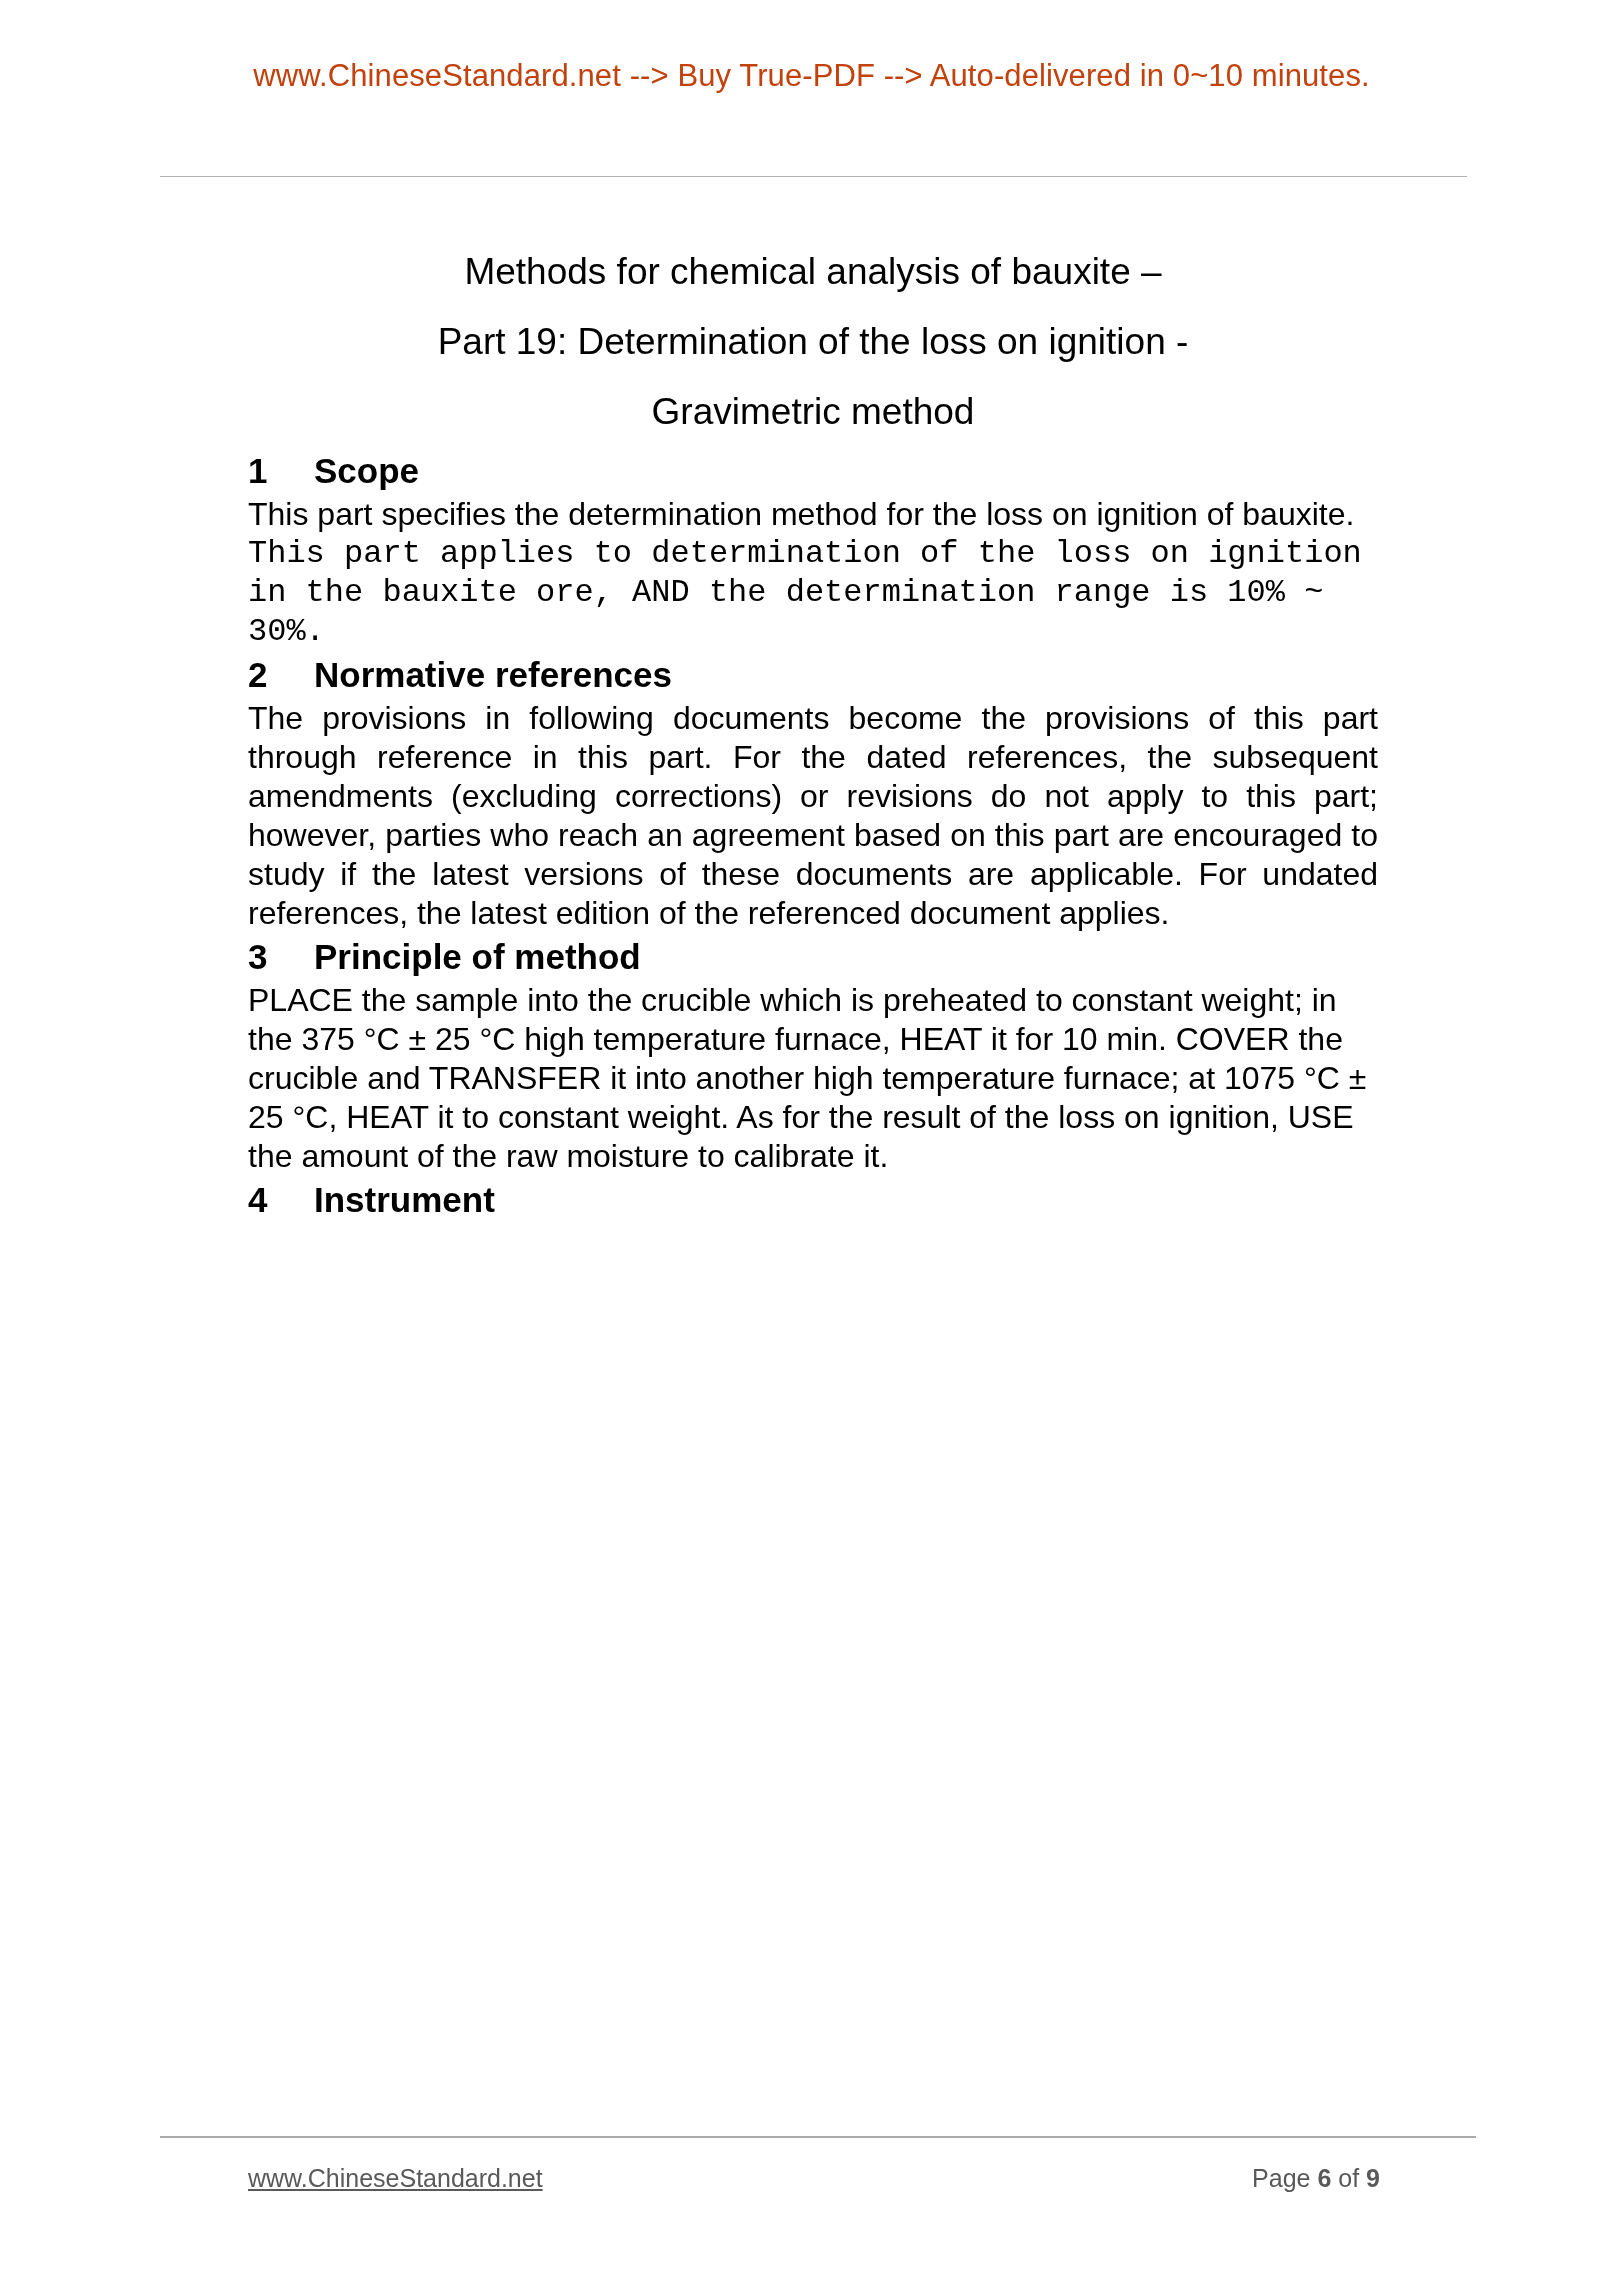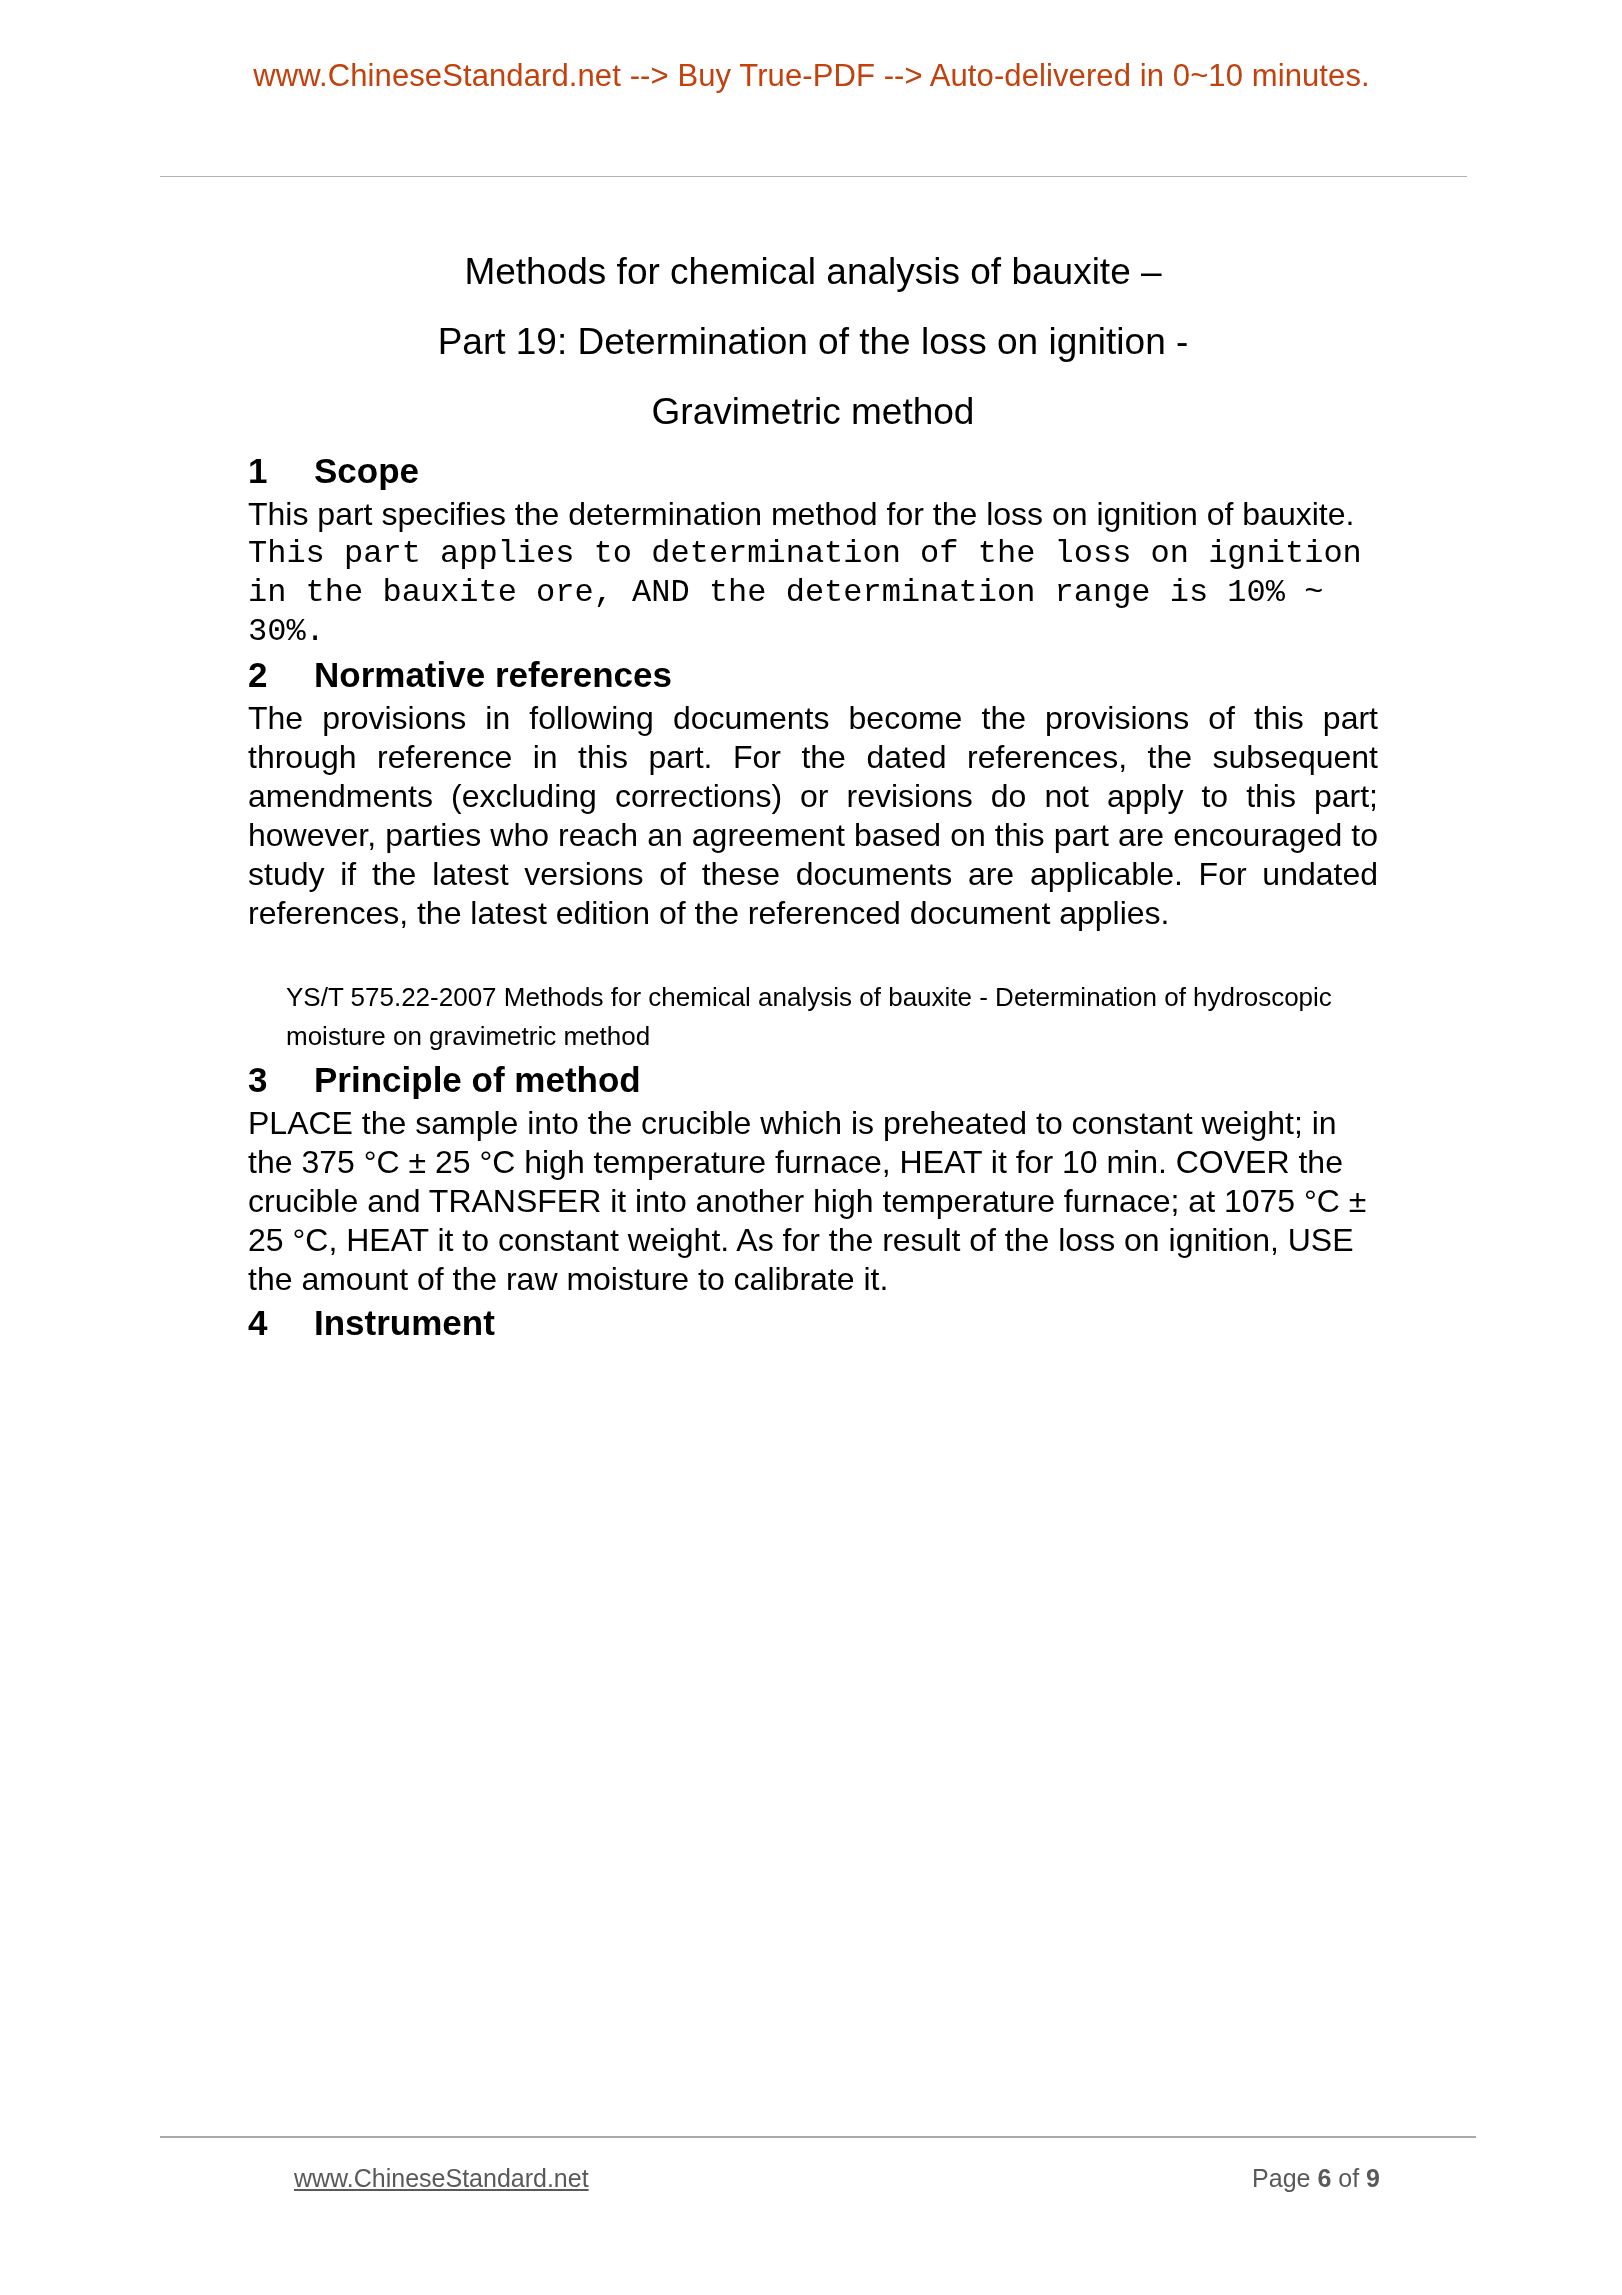--- a/index.html
+++ b/index.html
@@ -139,21 +139,20 @@
     display: flex;
     justify-content: space-between;
     align-items: baseline;
     color: #595959;
     font-size: 25px;
     line-height: 35px;
   }
   .footer-link {
     color: #595959;
     white-space: nowrap;
-    margin-left: 46px;
   }
   .footer-page {
     white-space: nowrap;
   }
   .footer-page b { font-weight: bold; }
 </style>
 </head>
 <body>
 
 <div class="page">
@@ -176,21 +175,20 @@
       <span>Scope</span>
     </h2>
     <p class="body-text p-gap-1">This part specifies the determination method for the loss on ignition of bauxite.</p>
     <p class="body-text p-gap-2">This part applies to determination of the loss on ignition in the bauxite ore, AND the determination range is 10% ~ 30%.</p>
 
     <h2 class="section-heading h-norm">
       <span class="sec-num">2</span>
       <span>Normative references</span>
     </h2>
     <p class="body-text justified p-gap-1">The provisions in following documents become the provisions of this part through reference in this part. For the dated references, the subsequent amendments (excluding corrections) or revisions do not apply to this part; however, parties who reach an agreement based on this part are encouraged to study if the latest versions of these documents are applicable. For undated references, the latest edition of the referenced document applies.</p>
-    <p class="ref-block">YS/T 575.22-2007 Methods for chemical analysis of bauxite - Determination of hydroscopic moisture on gravimetric method</p>
 
     <h2 class="section-heading h-princ">
       <span class="sec-num">3</span>
       <span>Principle of method</span>
     </h2>
     <p class="body-text p-gap-1">PLACE the sample into the crucible which is preheated to constant weight; in the 375 °C ± 25 °C high temperature furnace, HEAT it for 10 min. COVER the crucible and TRANSFER it into another high temperature furnace; at 1075 °C ± 25 °C, HEAT it to constant weight. As for the result of the loss on ignition, USE the amount of the raw moisture to calibrate it.</p>
 
     <h2 class="section-heading h-instr">
       <span class="sec-num">4</span>
       <span>Instrument</span>

